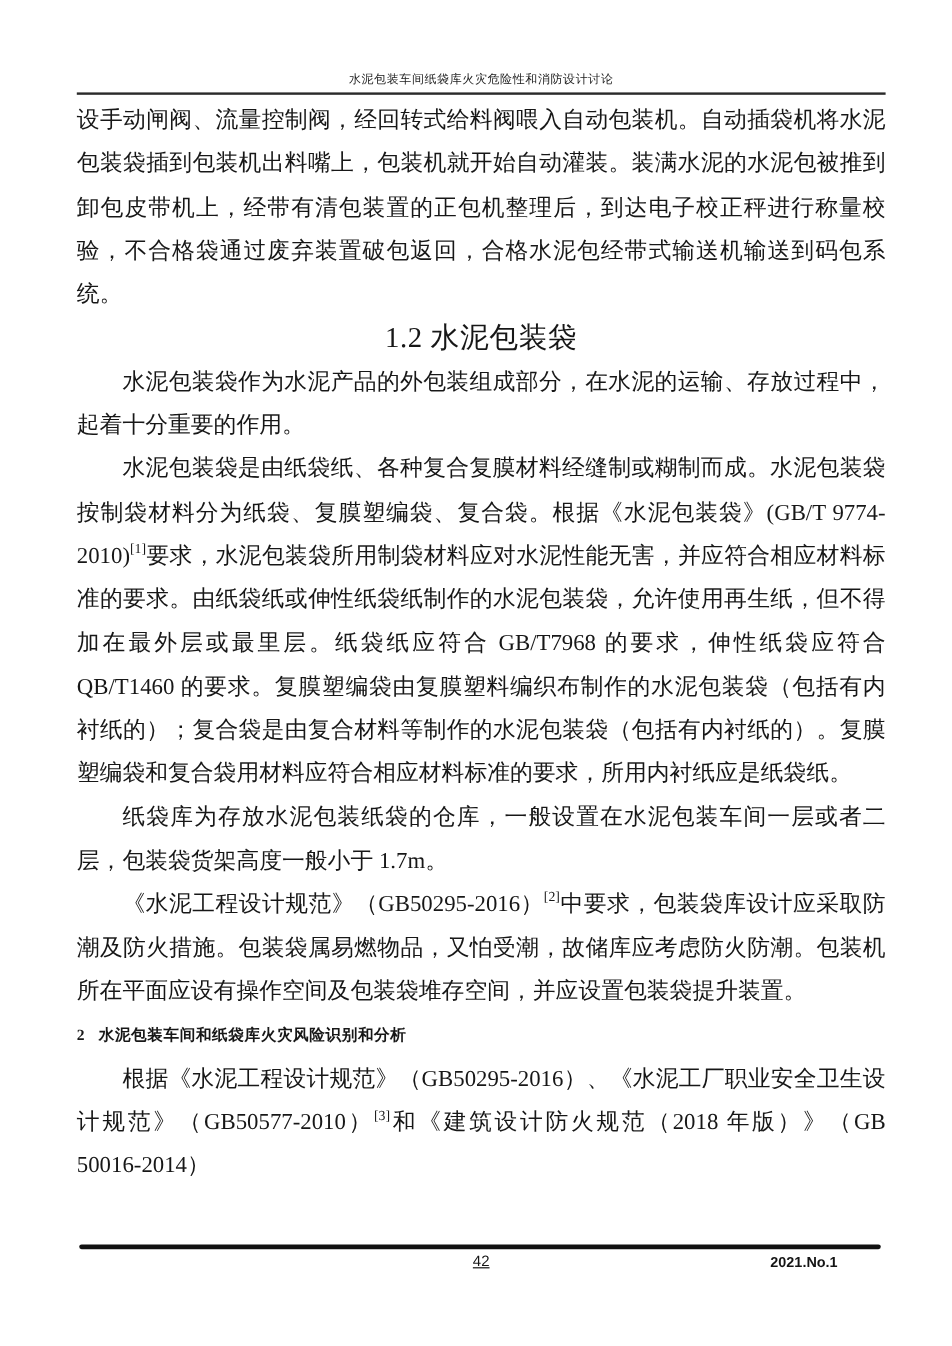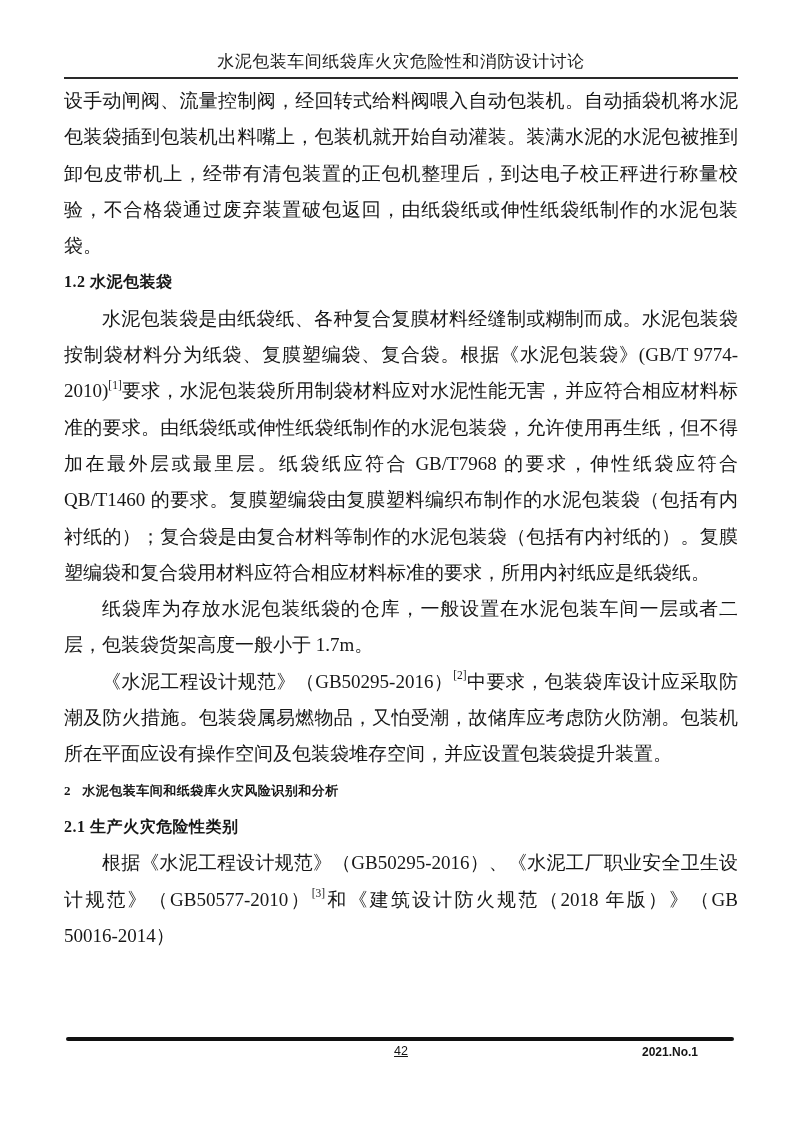--- a/index.html
+++ b/index.html
@@ -24,21 +24,21 @@
     width: 674px;
     height: 79px;
     display: flex;
     align-items: flex-end;
     justify-content: center;
     border-bottom: 2px solid #2a2a2a;
     box-sizing: border-box;
     padding-bottom: 4px;
   }
   .header-title {
-    font-size: 17px;
+    font-size: 10px;
     letter-spacing: 0.5px;
     color: #1b1b1b;
     white-space: nowrap;
   }
   
   .doc-main {
     position: absolute;
     top: 83px;
     left: 64px;
     width: 674px;
@@ -48,23 +48,23 @@
     text-justify: inter-ideograph;
     color: #171717;
   }
   .doc-main p, .doc-main h2, .doc-main h3 {
     margin: 0;
     padding: 0;
   }
   .body-text { text-indent: 2em; }
   .no-indent { text-indent: 0; }
   .heading-l2 {
-    font-size: 16px;
-    font-weight: bold;
-    text-align: left;
+    font-size: 24px;
+    font-weight: normal;
+    text-align: center;
     white-space: pre-wrap;
     letter-spacing: 0.5px;
   }
   .heading-l1 {
     font-size: 13px;
     font-weight: bold;
     text-align: left;
     white-space: pre-wrap;
     letter-spacing: 0.5px;
   }
@@ -115,36 +115,36 @@
 <body>
 
 <div class="page">
 
   <header class="page-header">
     <div class="header-title">水泥包装车间纸袋库火灾危险性和消防设计讨论</div>
   </header>
 
   <main class="doc-main">
 
-    <p class="body-text no-indent">设手动闸阀、流量控制阀，经回转式给料阀喂入自动包装机。自动插袋机将水泥包装袋插到包装机出料嘴上，包装机就开始自动灌装。装满水泥的水泥包被推到卸包皮带机上，经带有清包装置的正包机整理后，到达电子校正秤进行称量校验，不合格袋通过废弃装置破包返回，由纸袋纸或伸性纸袋纸制作的水泥包装袋。</p>
+    <p class="body-text no-indent">设手动闸阀、流量控制阀，经回转式给料阀喂入自动包装机。自动插袋机将水泥包装袋插到包装机出料嘴上，包装机就开始自动灌装。装满水泥的水泥包被推到卸包皮带机上，经带有清包装置的正包机整理后，到达电子校正秤进行称量校验，不合格袋通过废弃装置破包返回，合格水泥包经带式输送机输送到码包系统。</p>
 
     <h3 class="heading-l2">1.2 水泥包装袋</h3>
 
+    <p class="body-text">水泥包装袋作为水泥产品的外包装组成部分，在水泥的运输、存放过程中，起着十分重要的作用。</p>
 
     <p class="body-text"><span>水泥包装袋是由纸袋纸、各种复合复膜材料经缝制或糊制而成。水泥包装袋按制袋材料分为纸袋、复膜塑编袋、复合袋。根据《水泥包装袋》(GB/T 9774-2010)</span><sup class="cite">[1]</sup><span>要求，水泥包装袋所用制袋材料应对水泥性能无害，并应符合相应材料标准的要求。由纸袋纸或伸性纸袋纸制作的水泥包装袋，允许使用再生纸，但不得加在最外层或最里层。纸袋纸应符合 GB/T7968 的要求，伸性纸袋应符合 QB/T1460 的要求。复膜塑编袋由复膜塑料编织布制作的水泥包装袋（包括有内衬纸的）；复合袋是由复合材料等制作的水泥包装袋（包括有内衬纸的）。复膜塑编袋和复合袋用材料应符合相应材料标准的要求，所用内衬纸应是纸袋纸。</span></p>
 
 
 
     <p class="body-text">纸袋库为存放水泥包装纸袋的仓库，一般设置在水泥包装车间一层或者二层，包装袋货架高度一般小于 1.7m。</p>
 
     <p class="body-text"><span>《水泥工程设计规范》（GB50295-2016）</span><sup class="cite">[2]</sup><span>中要求，包装袋库设计应采取防潮及防火措施。包装袋属易燃物品，又怕受潮，故储库应考虑防火防潮。包装机所在平面应设有操作空间及包装袋堆存空间，并应设置包装袋提升装置。</span></p>
 
     <h2 class="heading-l1">2   水泥包装车间和纸袋库火灾风险识别和分析</h2>
 
-    <h3 class="heading-l2">2.1 生产火灾危险性类别</h3>
 
     <p class="body-text"><span>根据《水泥工程设计规范》（GB50295-2016）、《水泥工厂职业安全卫生设计规范》（GB50577-2010）</span><sup class="cite">[3]</sup><span>和《建筑设计防火规范（2018 年版）》（GB 50016-2014）</span></p>
 
   </main>
 
   <div class="footer-rule"></div>
 
   <footer class="footer-row">
     <span class="page-num">42</span>
     <span class="issue-num">2021.No.1</span>

